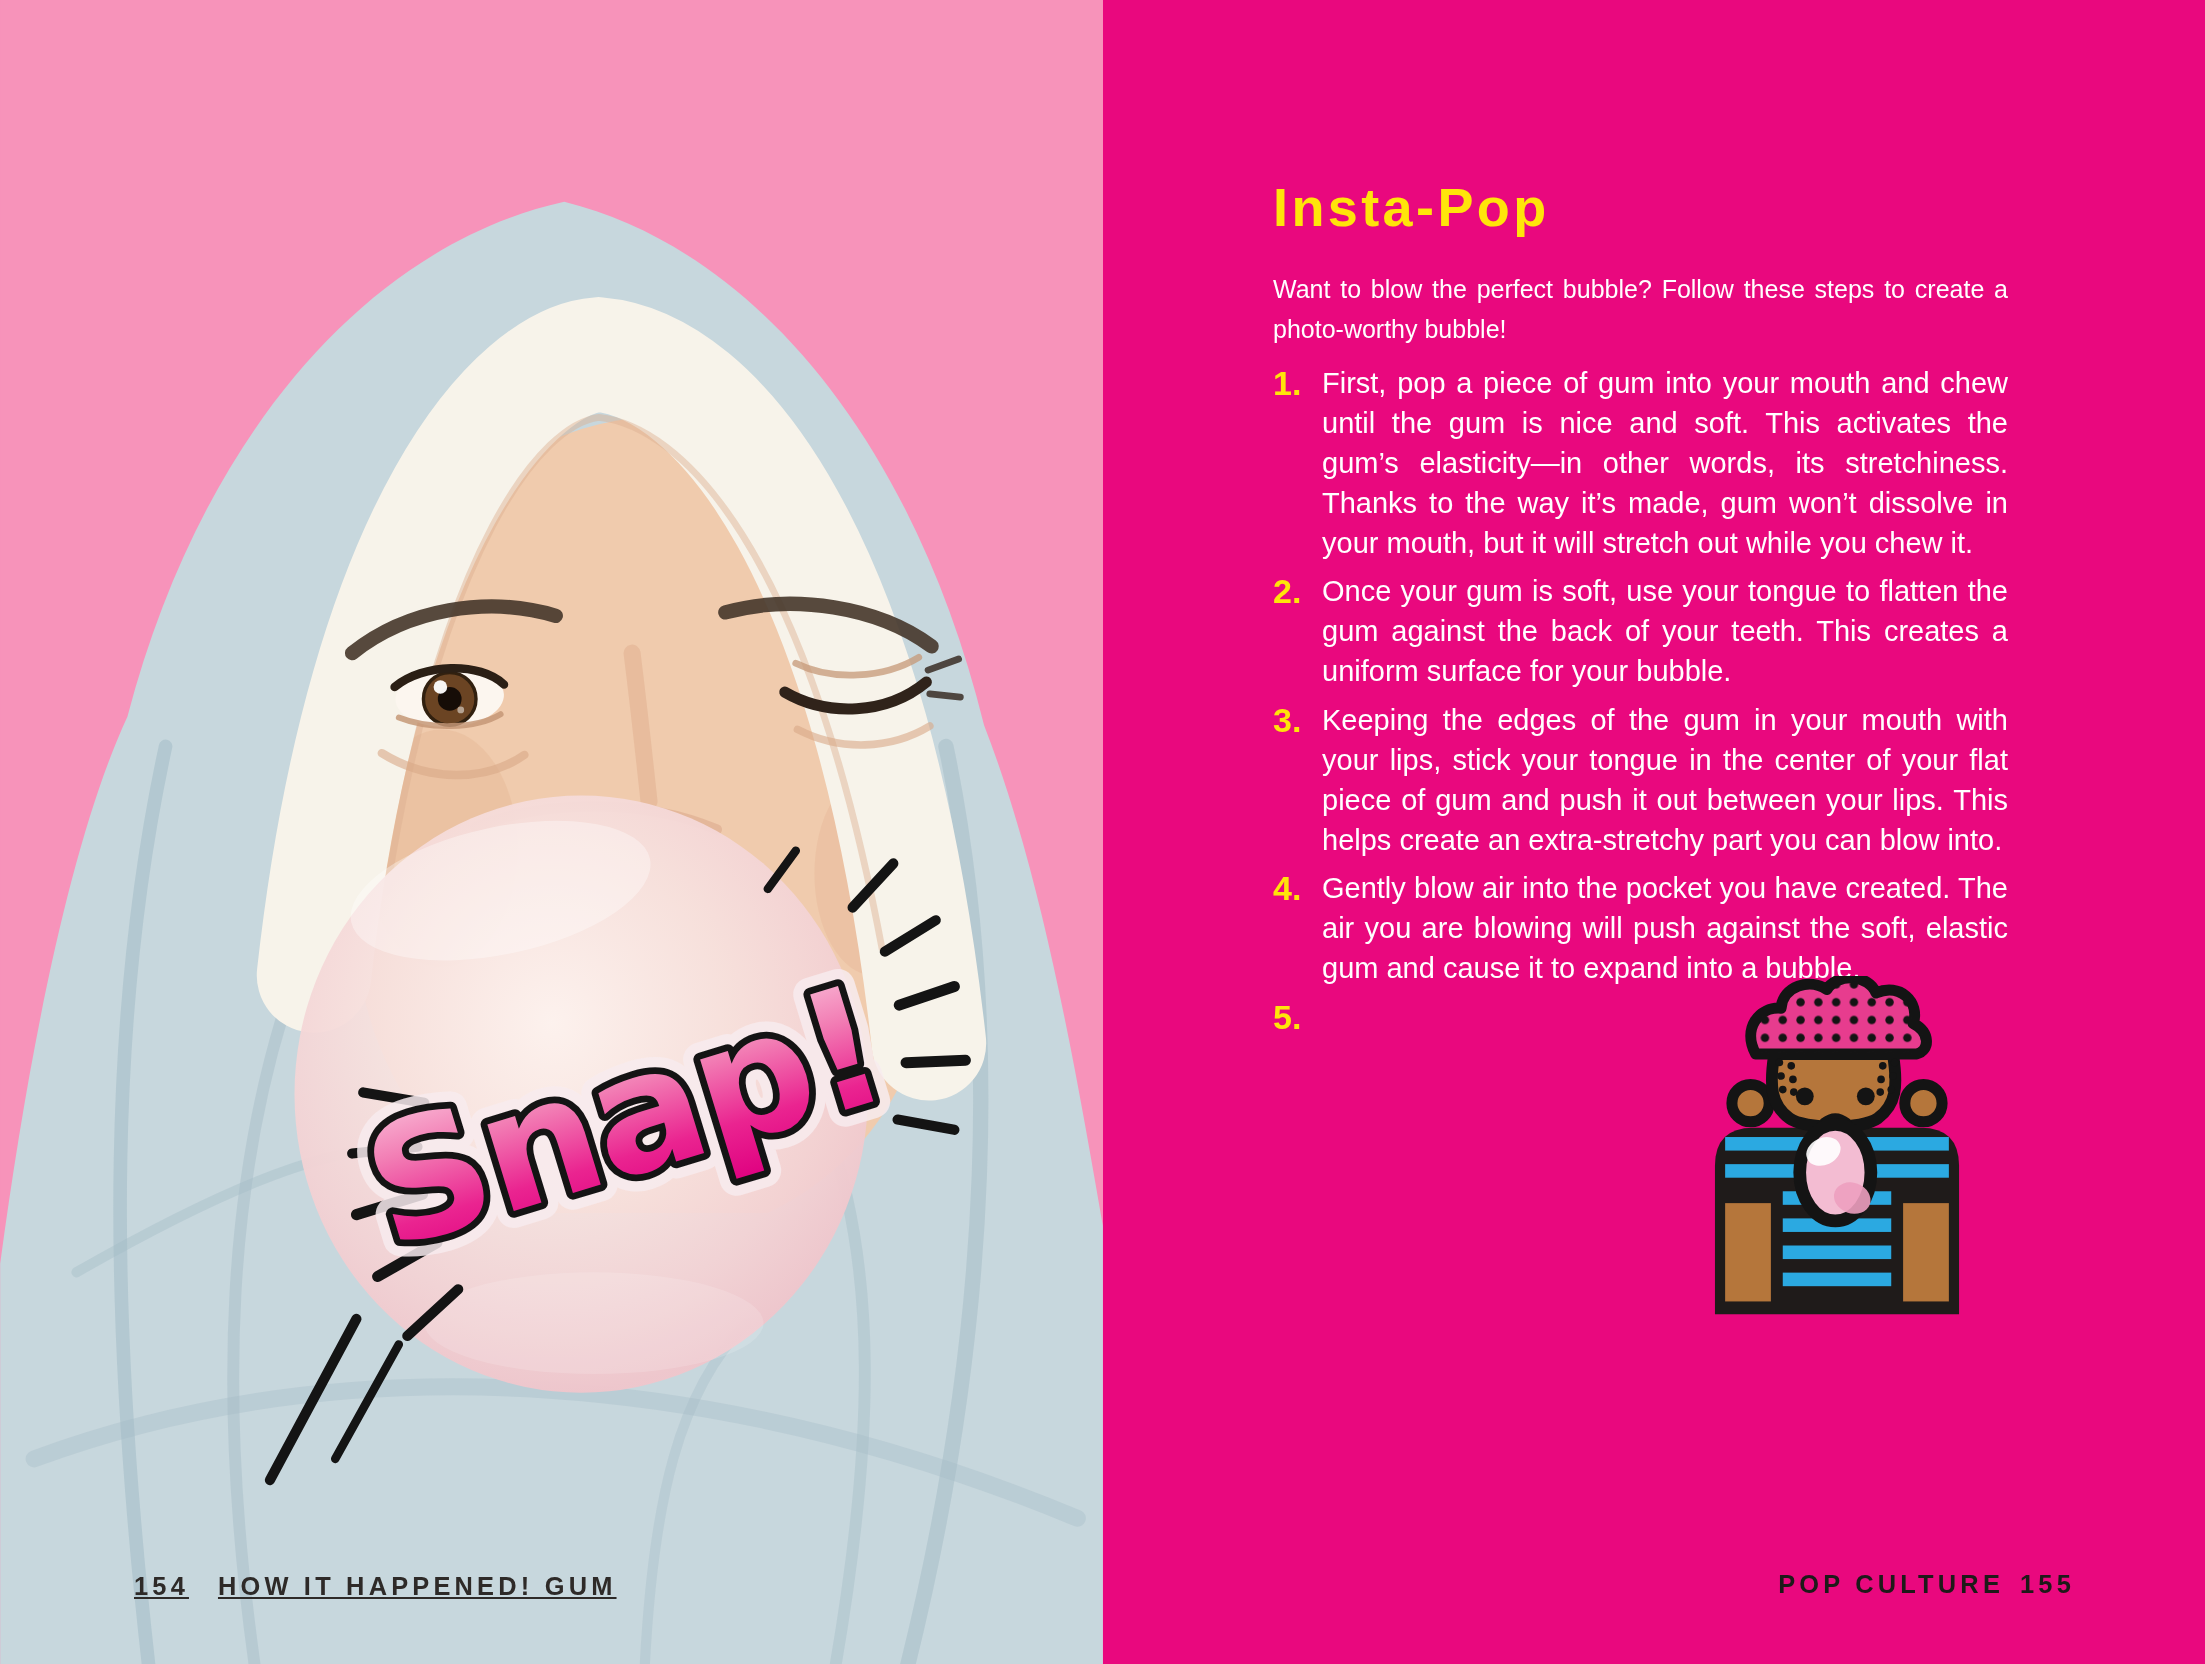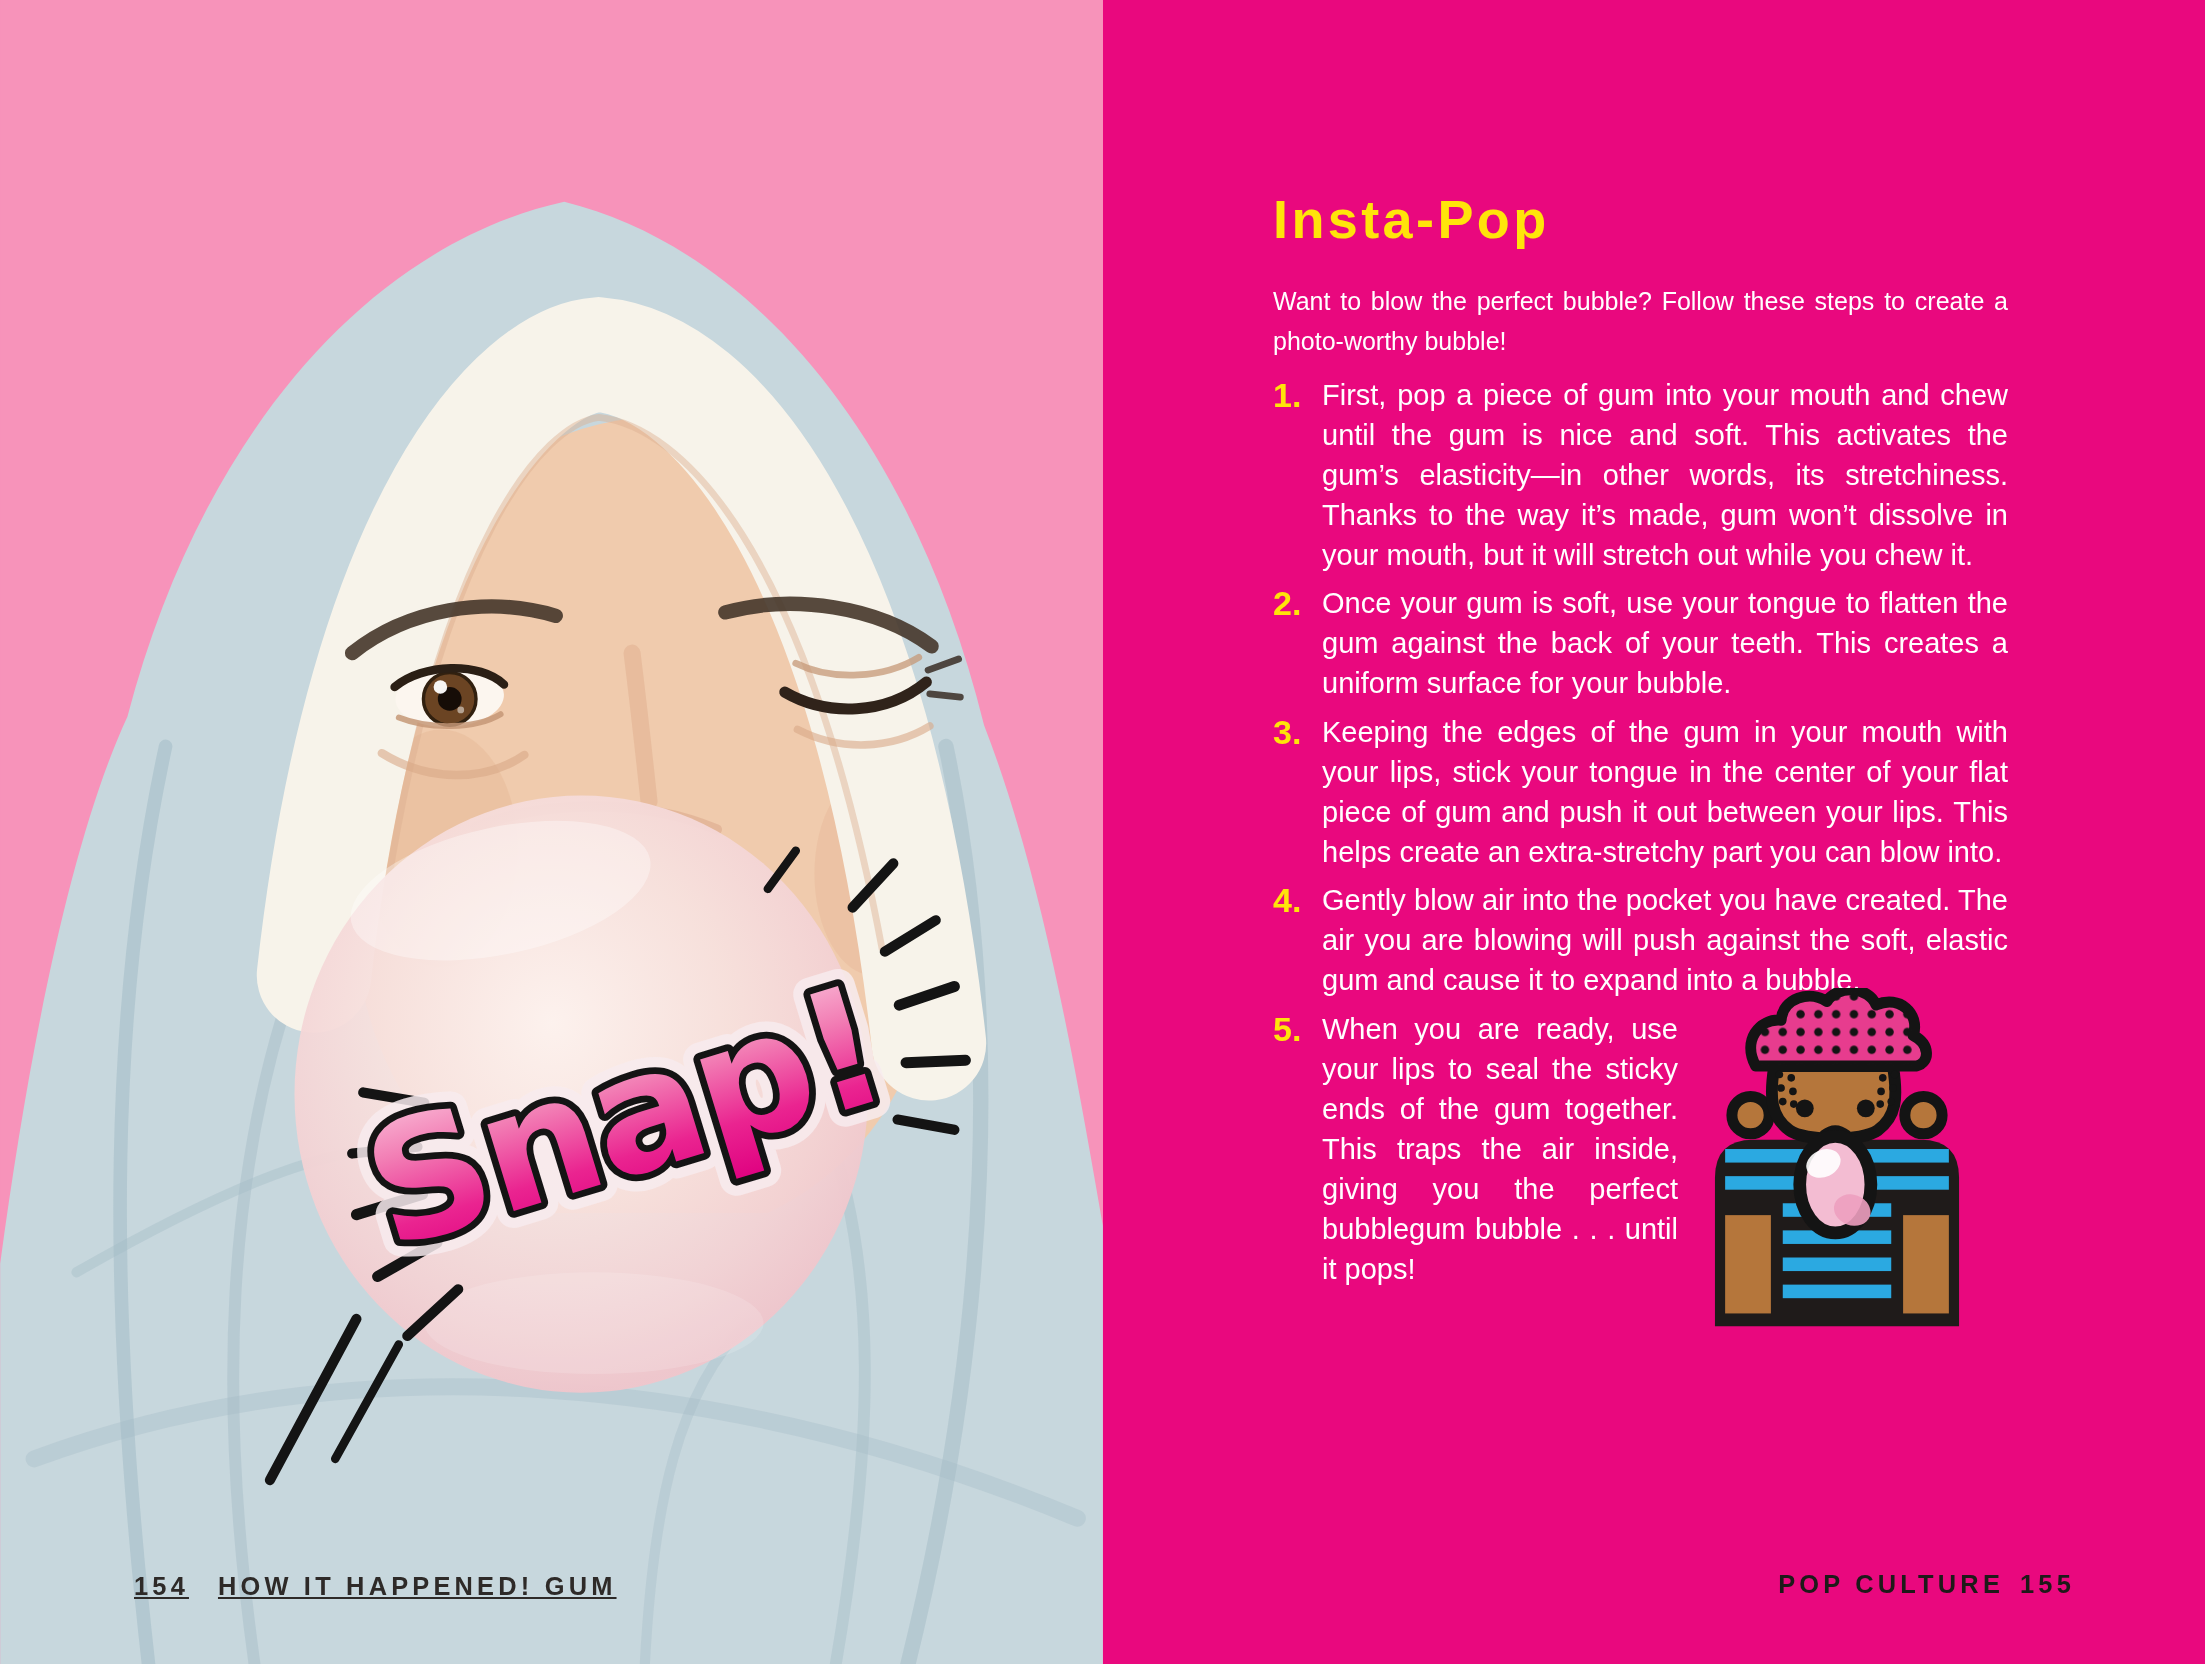--- a/index.html
+++ b/index.html
@@ -7,21 +7,21 @@
           font-family:"Liberation Sans",sans-serif;}
   
   .photo-page{position:absolute;left:0;top:0;width:1103px;height:1665px;background:#F793BA;}
   .photo-page svg{position:absolute;left:0;top:0;display:block;}
   .photo-footer{position:absolute;left:134px;top:1572px;color:#2E2A28;font-size:25.4px;
                 font-weight:700;letter-spacing:4.2px;white-space:nowrap;text-decoration:underline;}
   .photo-footer .pgnum{margin-right:29px;}
   
   .text-page{position:absolute;left:1103px;top:0;width:1103px;height:1665px;
              background:#E9087E;box-sizing:border-box;padding:179px 198px 0 170px;}
-  .headline{margin:12px 0 34px 0;color:#FFE40A;font-size:54px;line-height:56px;
+  .headline{margin:0 0 34px 0;color:#FFE40A;font-size:54px;line-height:56px;
             font-weight:700;letter-spacing:3.4px;}
   .intro{margin:0 0 13.6px 0;color:#FFFFFF;font-size:25px;line-height:40px;
          text-align:justify;}
   .step{display:flex;margin:0 0 8.5px 0;}
   .step-num{flex:0 0 49px;color:#FFE40A;font-size:34px;line-height:40px;font-weight:700;}
   .step-text{flex:1;color:#FFFFFF;font-size:29px;line-height:40px;text-align:justify;}
   .step5-row{display:flex;align-items:flex-start;}
   .step5-row .step{flex:0 0 405px;margin:0;}
   .step5-row svg{flex:0 0 auto;margin-left:25.4px;margin-top:-20.4px;display:block;}
   .text-footer{position:absolute;right:131px;top:1570px;color:#1E1A19;font-size:25.4px;
@@ -146,21 +146,20 @@
       <div class="step-text">Keeping the edges of the gum in your mouth with your lips, stick your tongue in the center of your flat piece of gum and push it out between your lips. This helps create an extra-stretchy part you can blow into.</div>
     </div>
     <div class="step">
       <span class="step-num">4.</span>
       <div class="step-text">Gently blow air into the pocket you have created. The air you are blowing will push against the soft, elastic gum and cause it to expand into a bubble.</div>
     </div>
 
     <div class="step5-row">
       <div class="step">
         <span class="step-num">5.</span>
-        <div class="step-text">When you are ready, use your lips to seal the sticky ends of the gum together. This traps the air inside, giving you the perfect bubblegum bubble . . . until it pops!</div>
       </div>
 
       <svg width="268" height="339" viewBox="0 0 316 400">
         <defs>
           <pattern id="hdots" width="21" height="21" patternUnits="userSpaceOnUse">
             <circle cx="10" cy="10" r="5" fill="#141414"></circle>
           </pattern>
           <clipPath id="bodyclip">
             <path d="M 14,399 L 14,224 Q 14,179 59,179 L 257,179 Q 302,179 302,224 L 302,399 Z"></path>
           </clipPath>

